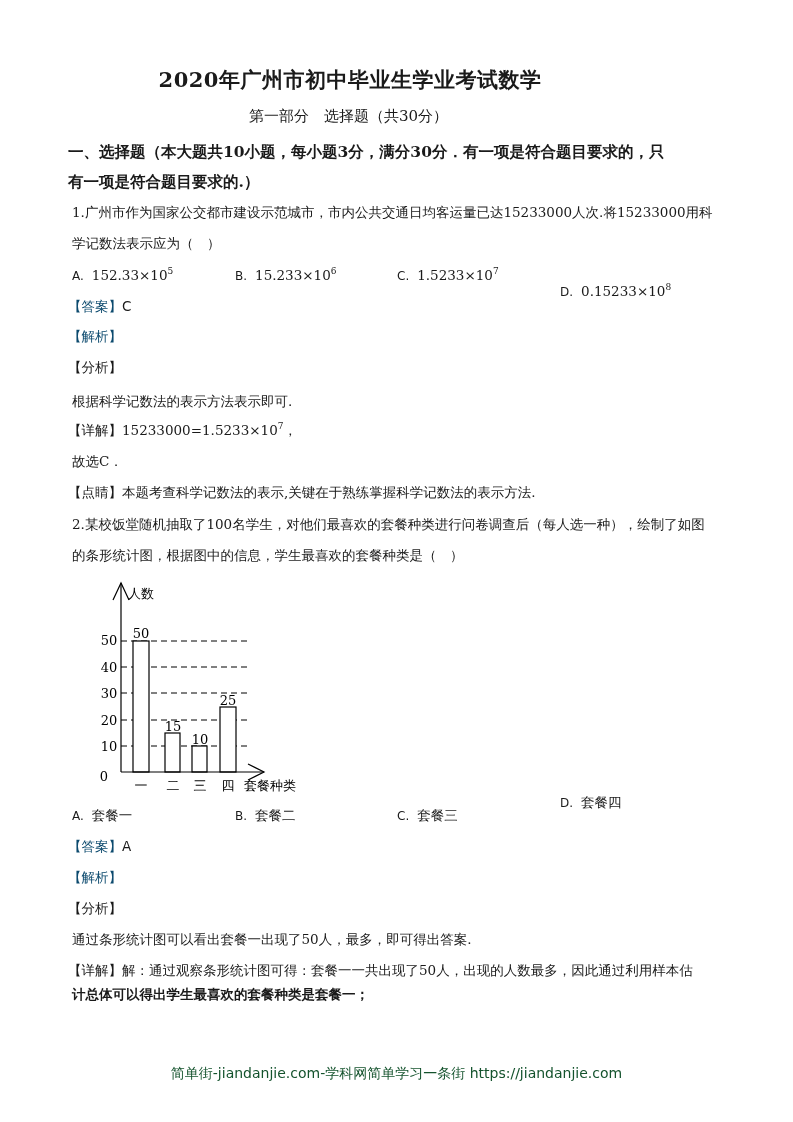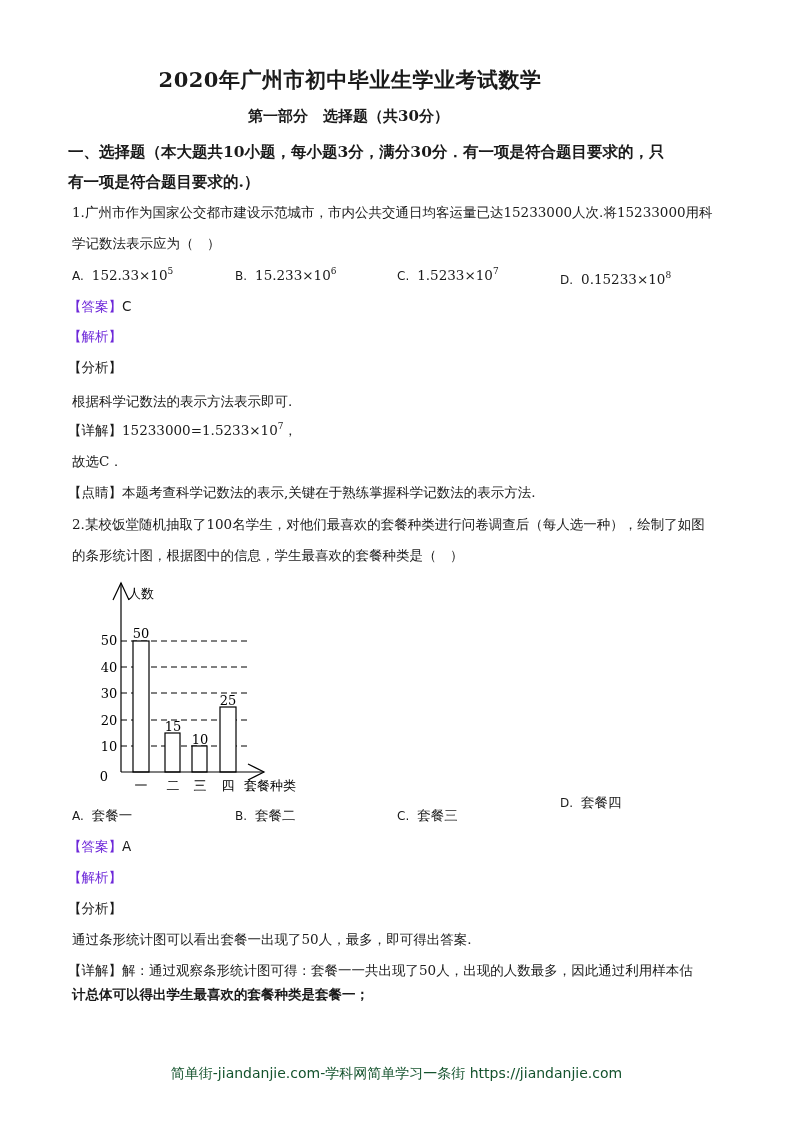--- a/index.html
+++ b/index.html
@@ -1,23 +1,23 @@
 <!DOCTYPE html>
 <html><head>
 <meta charset="utf-8">
 <style>
   html, body { margin: 0; padding: 0; background: #ffffff; }
   body { width: 793px; height: 1122px; position: relative; overflow: hidden;
          font-family: "DejaVu Serif", "Liberation Serif", serif; color: #1a1a1a; }
   .abs { position: absolute; white-space: nowrap; }
   .title { top: 66px; left: 0; width: 700px; text-align: center; font-size: 21px; font-weight: bold; letter-spacing: 0.5px; }
-  .subtitle { top: 107px; left: 0; width: 697px; text-align: center; font-size: 15px; font-weight: bold; }
+  .subtitle { top: 107px; left: 0; width: 697px; text-align: center; font-size: 15px; font-weight: normal; }
   .section { left: 68px; font-size: 15.5px; font-weight: bold; }
   .body { left: 72px; font-size: 13.5px; }
-  .tag { color: #6d28d9; }
+  .tag { color: #0c4a6e; }
   .ans { font-family: "DejaVu Sans", "Liberation Sans", sans-serif; }
   sup { font-size: 9px; vertical-align: 6px; }
   .opt { position: absolute; font-size: 13.5px; white-space: nowrap; }
   .opt .k { font-family: "DejaVu Sans", "Liberation Sans", sans-serif; font-size: 12px; margin-right: 8px; }
   .footer { top: 1065px; left: 0; width: 793px; text-align: center; font-size: 14px; color: #14532d;
             font-family: "DejaVu Sans", "Liberation Sans", sans-serif; }
   svg text { font-family: "DejaVu Serif", "Liberation Serif", serif; }
 </style>
 </head>
 <body>
@@ -33,21 +33,21 @@
 <div>
   <div class="opt" style="top:266px; left:72px;">
     <span class="k">A.</span><span>152.33×10</span><sup>5</sup>
   </div>
   <div class="opt" style="top:266px; left:235px;">
     <span class="k">B.</span><span>15.233×10</span><sup>6</sup>
   </div>
   <div class="opt" style="top:266px; left:397px;">
     <span class="k">C.</span><span>1.5233×10</span><sup>7</sup>
   </div>
-  <div class="opt" style="top:270px; left:560px;">
+  <div class="opt" style="top:282px; left:560px;">
     <span class="k">D.</span><span>0.15233×10</span><sup>8</sup>
   </div>
 </div>
 
 <div class="abs body" style="top:298px; left:68px;">
   <span class="tag">【答案】</span><span class="ans">C</span>
 </div>
 <div class="abs body tag" style="top:328px; left:68px;">【解析】</div>
 <div class="abs body" style="top:359px; left:68px;">【分析】</div>
 <div class="abs body" style="top:393px;">根据科学记数法的表示方法表示即可.</div>

